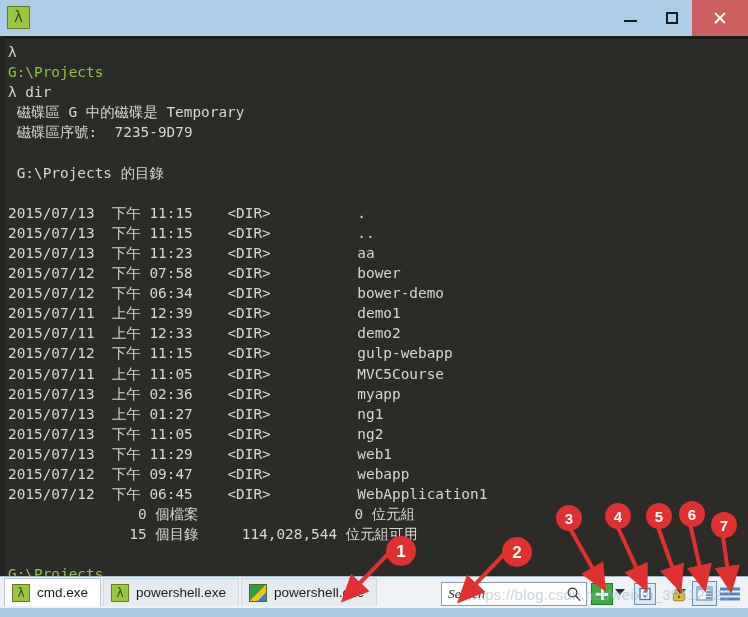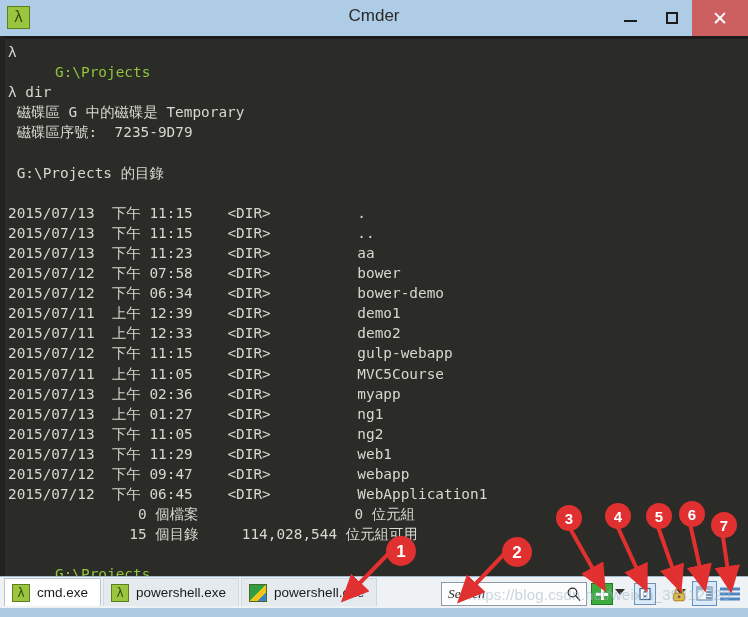--- a/index.html
+++ b/index.html
@@ -33,21 +33,21 @@
   
   .term-frame{position:absolute;left:0;top:36px;width:748px;height:540px;background:#2b2b28;}
   .term-edge-top{position:absolute;left:0;top:0;width:748px;height:3px;background:#1b1b19;}
   .term-edge-left{position:absolute;left:0;top:0;width:5px;height:540px;background:#222220;}
   .term{
     position:absolute;left:8px;top:6px;width:735px;height:530px;
     font-family:"DejaVu Sans Mono","Liberation Mono",monospace;
     font-size:14.4px;line-height:20.1px;color:#d4d4cc;
     white-space:pre;
   }
-  .g{color:#8fc63d;margin-left:47px;}
+  .g{color:#8fc63d;}
   .lam{color:#d8d8d0;}
   .cursor{display:inline-block;width:8px;height:15px;background:#d4d4cc;vertical-align:-2px;}
 
   
   .statusbar{position:absolute;left:0;top:576px;width:748px;height:41px;background:#eef2f5;
              border-top:1px solid #9fb8cd;box-sizing:border-box;}
   .sb-bottom{position:absolute;left:0;bottom:0;width:748px;height:9px;background:#adc9e2;}
   .tabs{position:absolute;left:4px;top:1px;display:flex;align-items:flex-start;height:31px;}
   .tab{
     height:28px;display:flex;align-items:center;gap:7px;padding:0 12px 0 7px;
@@ -99,21 +99,20 @@
   .co-sm{width:26px;height:26px;font-size:15px;}
   .arrow{position:absolute;}
 </style>
 </head>
 <body>
 
 <div class="window">
 
   <div class="titlebar">
     <div class="app-icon">λ</div>
-    <div class="title-text">Cmder</div>
 
     <div class="winbtn btn-min">
       <div class="glyph-min"></div>
     </div>
     <div class="winbtn btn-max">
       <div class="glyph-max"></div>
     </div>
     <div class="winbtn btn-close">
       <div class="glyph-close">✕</div>
     </div>

